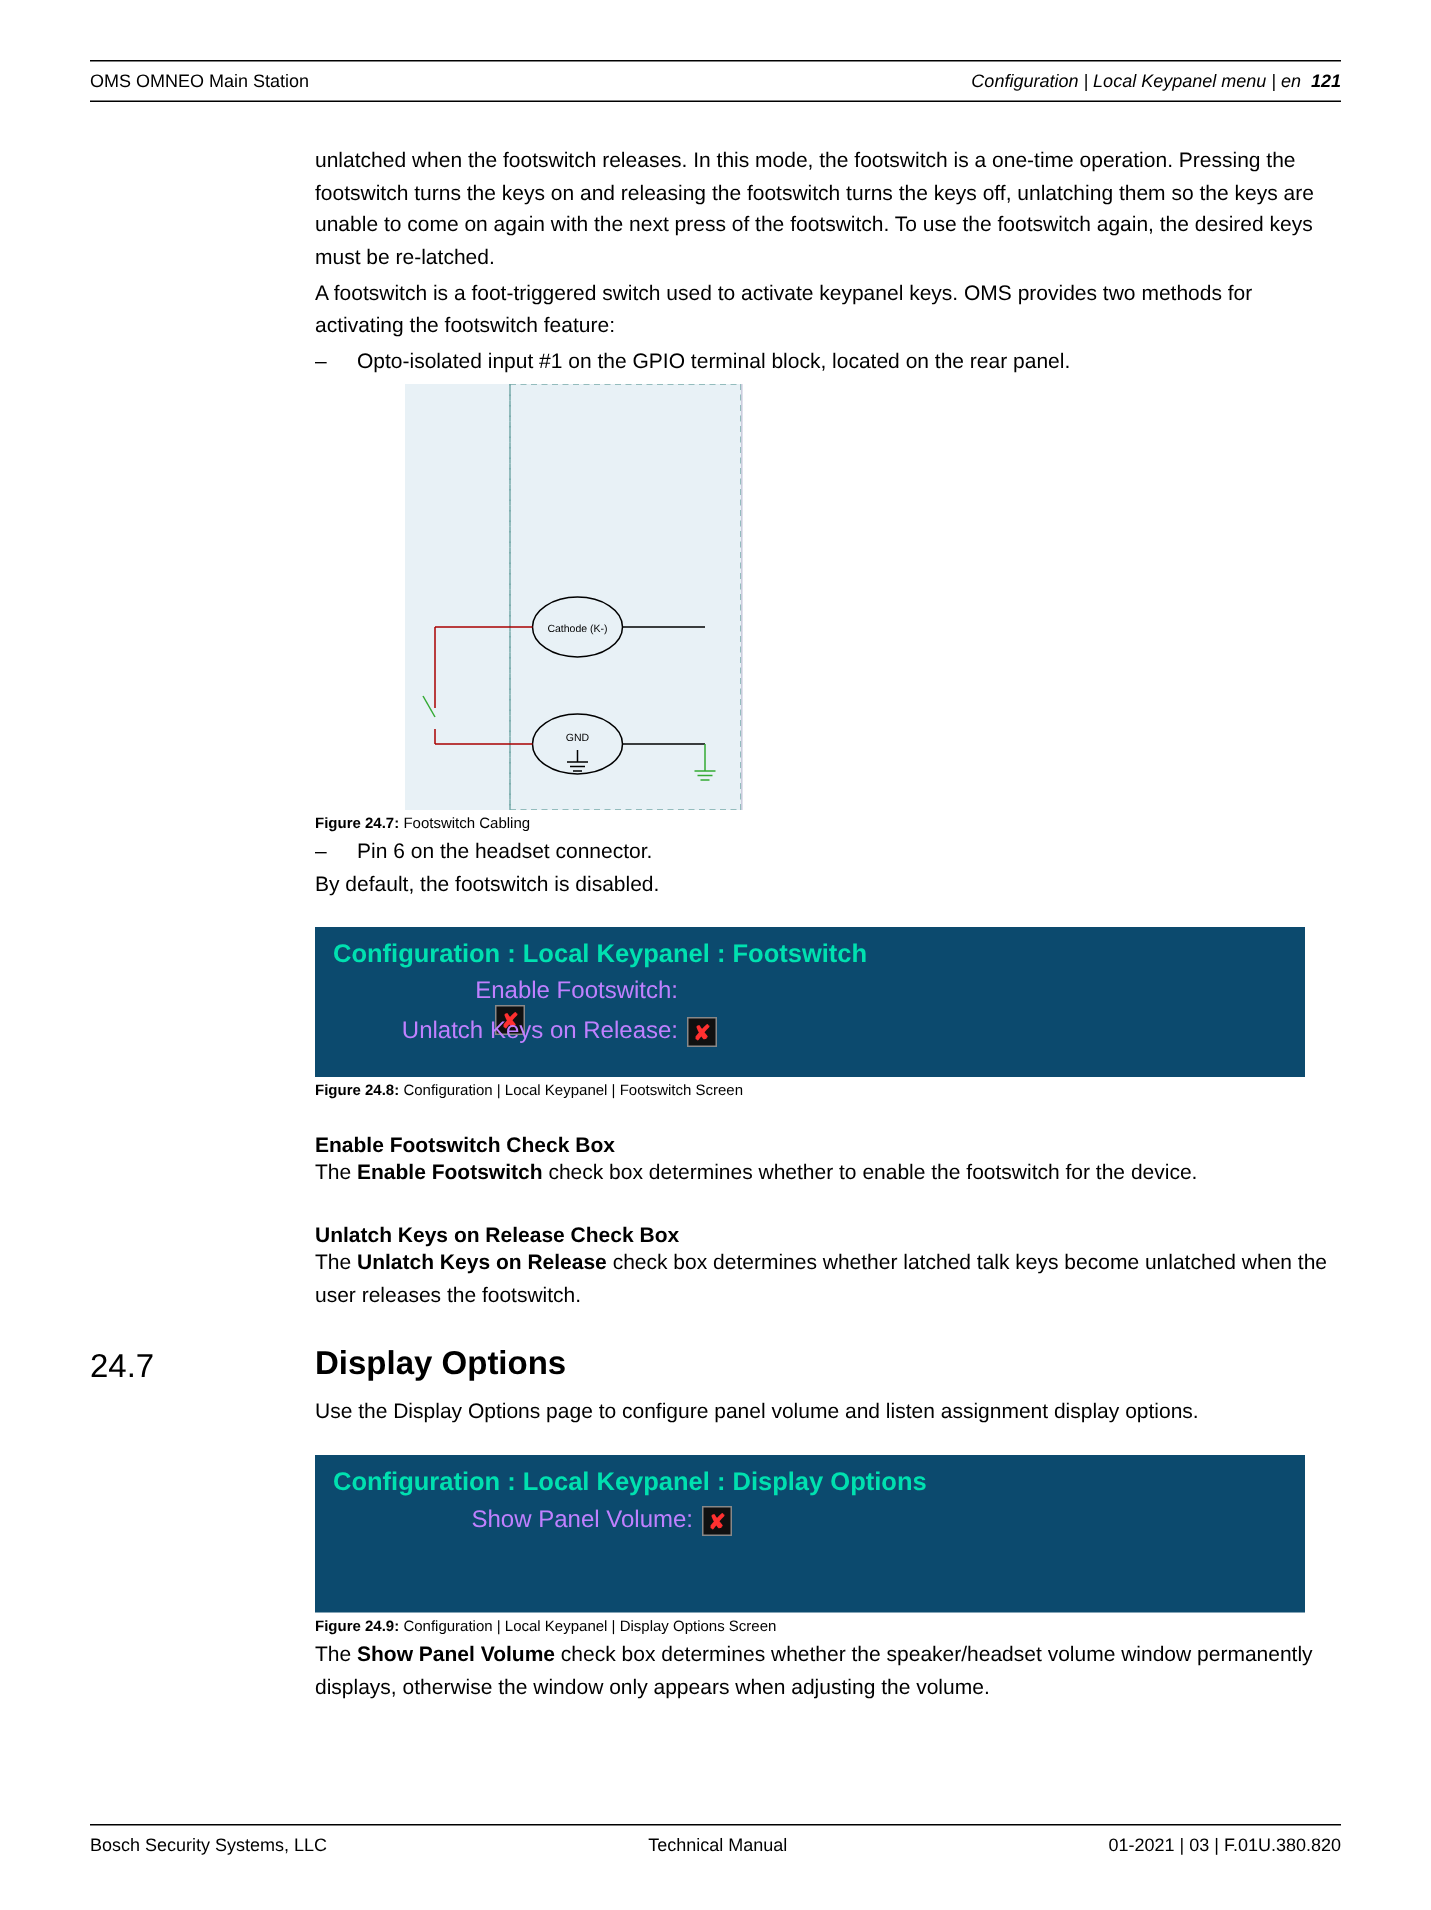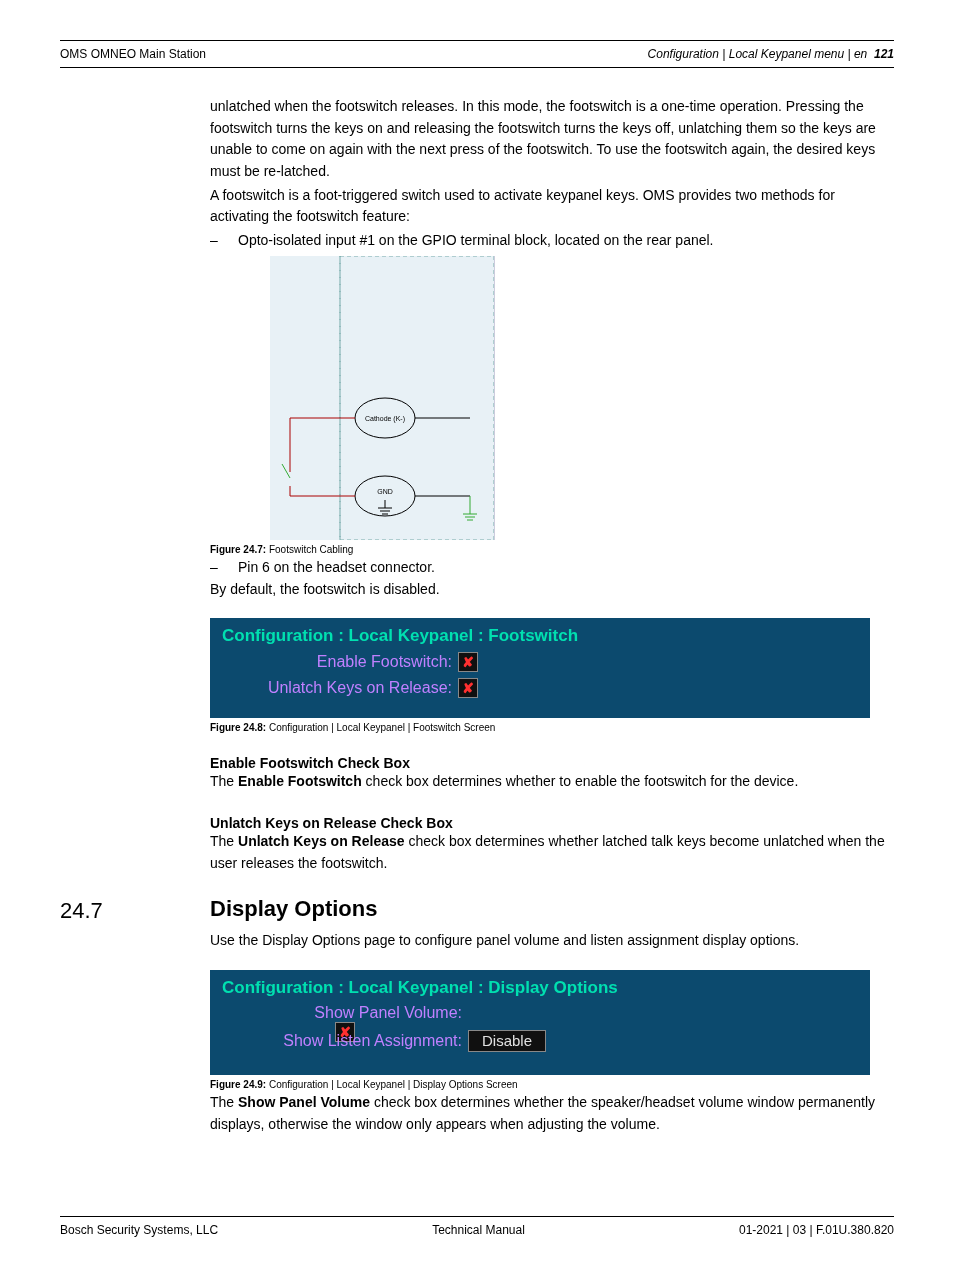--- a/index.html
+++ b/index.html
@@ -198,21 +198,21 @@
     </div>
 
     <div class="bullet-row">
       <div class="dash">–</div>
       <div class="txt">Pin 6 on the headset connector.</div>
     </div>
     <p class="para">By default, the footswitch is disabled.</p>
 
     <div class="screen-img">
       <div class="screen-title">Configuration : Local Keypanel : Footswitch</div>
-      <div class="screen-row" style="top:34px;">
+      <div class="screen-row" style="top:34px;flex-direction:column;">
         <span class="label" style="width:230px;">Enable Footswitch:</span>
         <span class="chkbox">
             <span>✘</span>
           </span>
       </div>
       <div class="screen-row" style="top:60px;">
         <span class="label" style="width:230px;">Unlatch Keys on Release:</span>
         <span class="chkbox">
             <span>✘</span>
           </span>
@@ -238,32 +238,26 @@
   <div class="sec-row">
     <div class="sec-num">24.7</div>
     <div class="sec-title">Display Options</div>
   </div>
 
   <div class="content">
     <p class="para">Use the Display Options page to configure panel volume and listen assignment display options.</p>
 
     <div class="screen-img screen-img2">
       <div class="screen-title">Configuration : Local Keypanel : Display Options</div>
-      <div class="screen-row" style="top:34px;flex-direction:column;">
+      <div class="screen-row" style="top:34px;">
         <span class="label" style="width:240px;">Show Panel Volume:</span>
         <span class="chkbox">
             <span>✘</span>
           </span>
       </div>
-      <div class="screen-row" style="top:60px;">
-        <span class="label" style="width:240px;">Show Listen Assignment:</span>
-        <span class="valbox">
-            <span>Disable</span>
-          </span>
-      </div>
     </div>
 
     <div class="fig-caption">
       <span class="fb">Figure 24.9:</span>
       <span>Configuration | Local Keypanel | Display Options Screen</span>
     </div>
 
     <p class="para">
       <span>The </span><b>Show Panel Volume</b><span> check box determines whether the speaker/headset volume window permanently displays, otherwise the window only appears when adjusting the volume.</span>
     </p>

